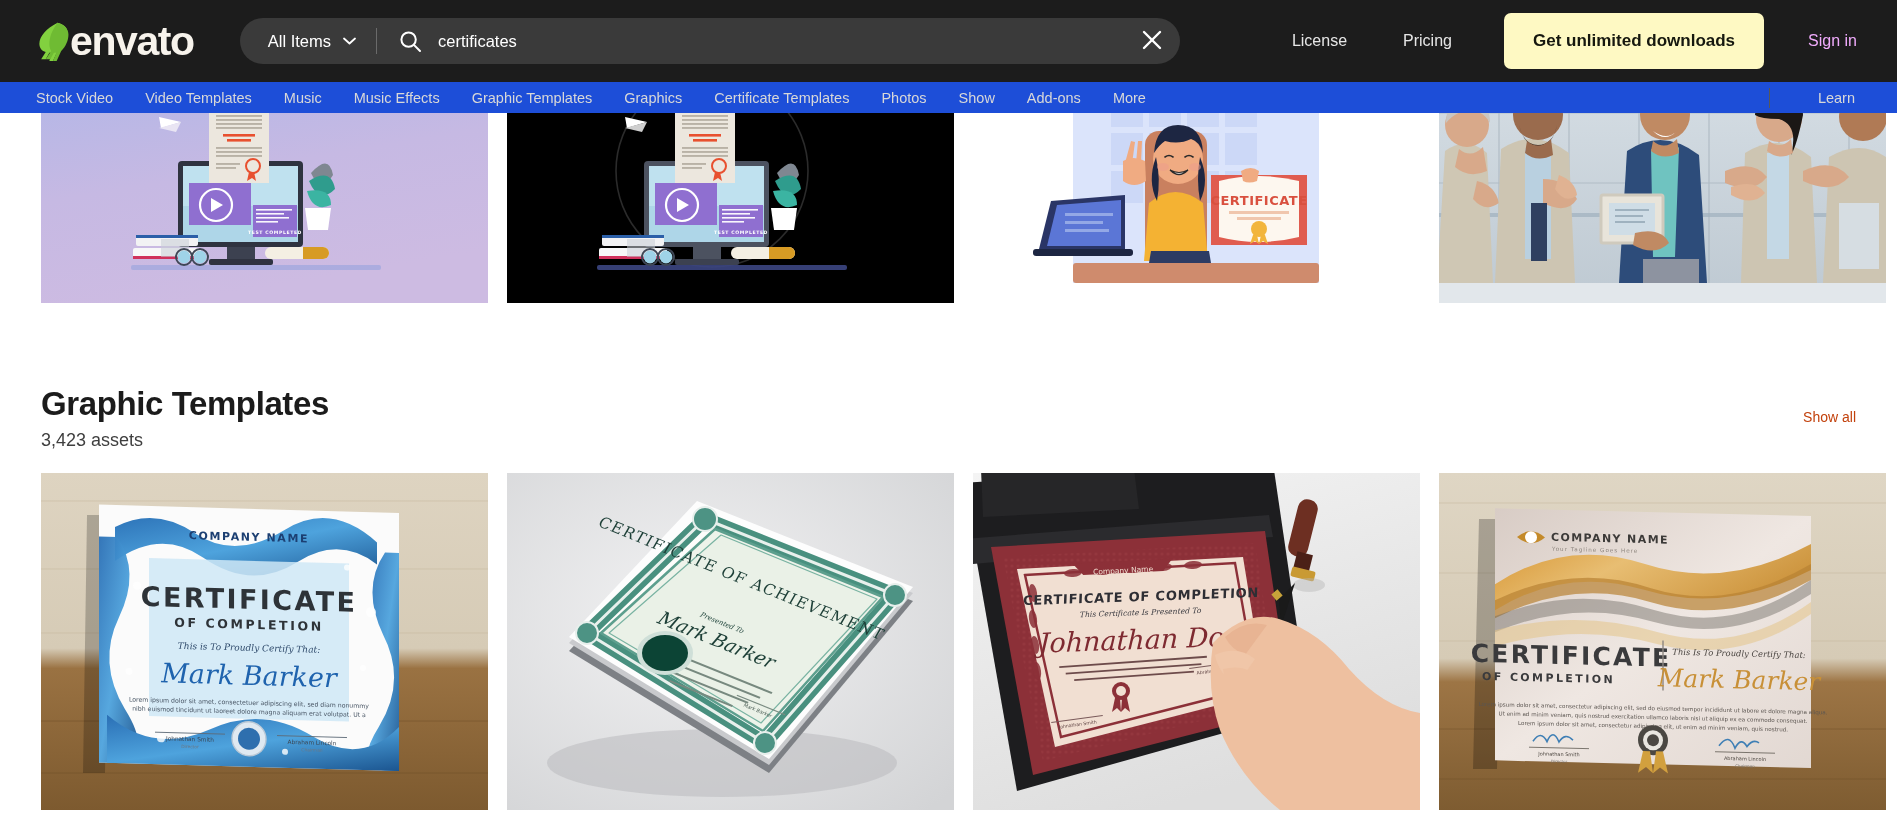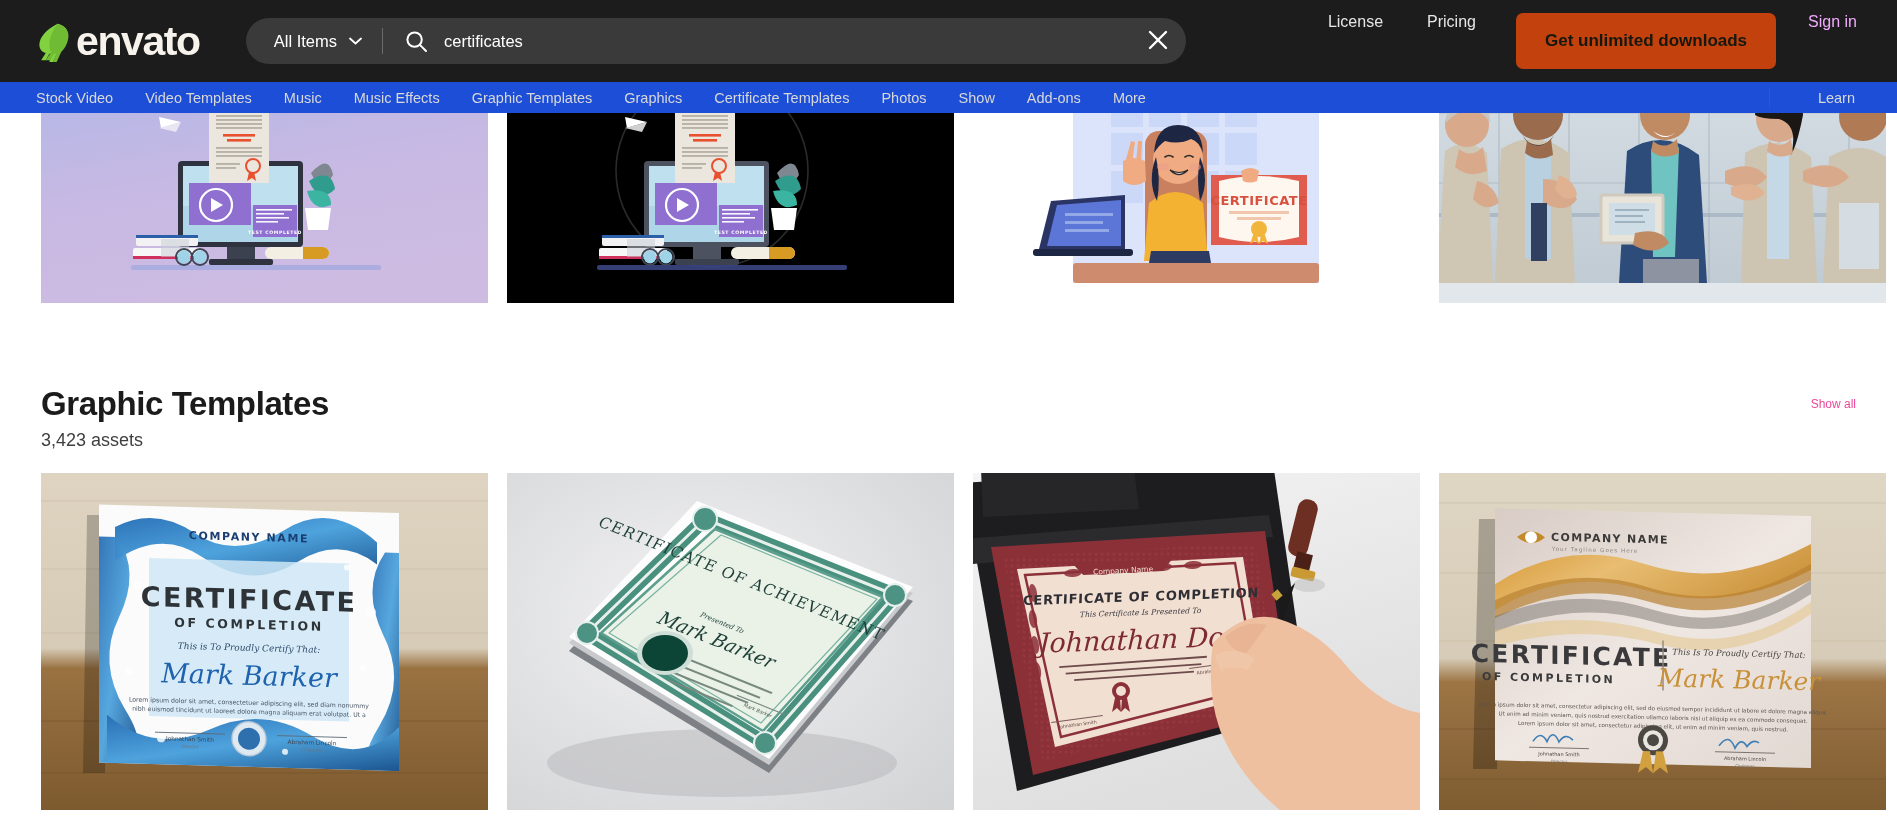--- a/index.html
+++ b/index.html
@@ -12,21 +12,21 @@
 
   
   .topbar {
     height: 82px;
     background: #1c1c1c;
     display: flex;
     align-items: center;
     padding: 0 36px;
     position: relative;
   }
-  .logo-wrap { display: flex; align-items: flex-end; gap: 6px; flex: 0 0 auto; }
+  .logo-wrap { display: flex; align-items: flex-start; flex: 0 0 auto; }
   .logo-mark { width: 34px; height: 40px; display: block; }
   .logo-text {
     font-size: 41px;
     font-weight: 700;
     color: #f7f3ec;
     letter-spacing: -1.4px;
     line-height: 1;
     font-family: "Liberation Sans", sans-serif;
   }
 
@@ -60,27 +60,27 @@
     font-family: "Liberation Sans", sans-serif;
     height: 100%;
   }
   .search-input::placeholder { color: #a5a5a5; }
   .clear-btn {
     width: 56px; height: 100%;
     display: flex; align-items: center; justify-content: center;
     cursor: pointer; background: transparent; border: 0;
   }
 
-  .topright { margin-left: auto; display: flex; align-items: flex-start; gap: 0; }
+  .topright { margin-left: auto; display: flex; align-items: center; gap: 12px; }
   .tr-link {
     color: #e6e6e6; font-size: 16px; text-decoration: none;
     padding: 0 22px; white-space: nowrap; cursor: pointer;
   }
   .cta {
-    background: #c2410c;
+    background: #fef9c3;
     color: #16180f;
     font-size: 17px;
     font-weight: 700;
     border: 0;
     border-radius: 7px;
     height: 56px;
     padding: 8px 29px;
     margin: 0 14px 0 18px;
     cursor: pointer;
     font-family: "Liberation Sans", sans-serif;
@@ -142,23 +142,23 @@
     letter-spacing: -0.4px;
     line-height: 1.15;
   }
   .sh-sub {
     font-size: 18px;
     color: #3f3f3f;
     margin-top: 7px;
   }
   .sh-all {
     margin-left: auto;
-    margin-top: 12px;
-    font-size: 12px;
-    color: #ec4899;
+    margin-top: 24px;
+    font-size: 14px;
+    color: #c2410c;
     cursor: pointer;
     text-decoration: none;
   }
 
   .row2wrap { margin-top: 22px; }
 
   
   .thumb { width: 100%; height: 100%; display: block; }
 </style>
 </head>

